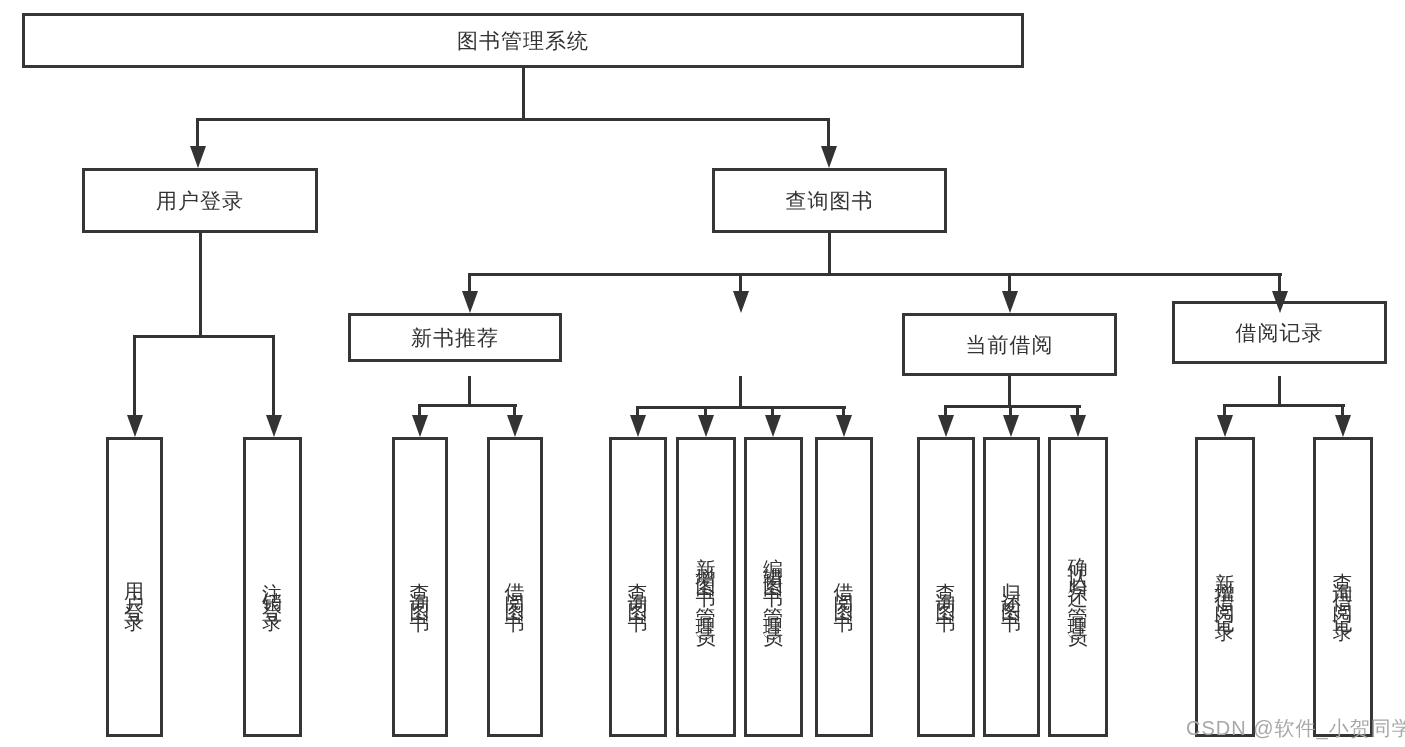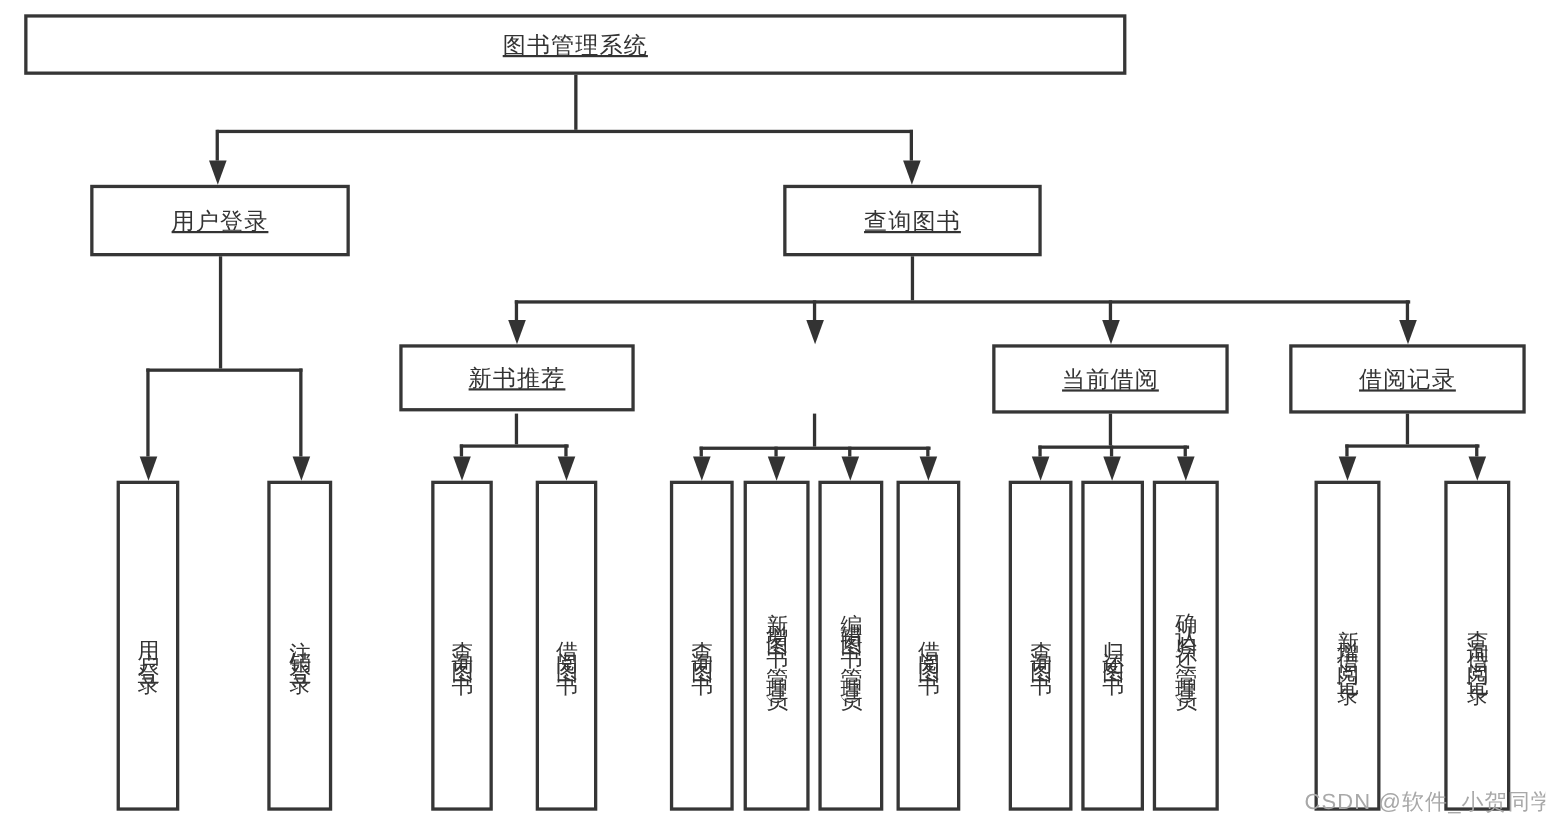--- a/index.html
+++ b/index.html
@@ -5,32 +5,32 @@
   html,body{margin:0;padding:0;background:#fff;}
   #stage{
     position:relative;width:1405px;height:747px;background:#ffffff;overflow:hidden;
     font-family:"Liberation Sans",sans-serif;color:#333;
   }
   
   .box{
     position:absolute;box-sizing:border-box;border:3px solid #363636;background:#fff;
     display:flex;align-items:center;justify-content:center;
   }
-  .hbox{font-size:21px;letter-spacing:1px;text-decoration:underline;}
+  .hbox{font-size:21px;letter-spacing:1px;}
   .vt{
     writing-mode:vertical-rl;text-orientation:mixed;
     font-size:20px;letter-spacing:10px;line-height:1.1;white-space:nowrap;
   }
   #b-root   {left:22px;  top:13px;  width:1002px;height:55px;}
   #b-user   {left:82px;  top:168px; width:236px; height:65px;}
   #b-mgmt   {left:712px; top:168px; width:235px; height:65px;}
-  #b-new    {left:363px; top:313px; width:214px; height:61px;}
+  #b-new    {left:348px; top:313px; width:214px; height:49px;}
   #b-borrow {left:633px; top:313px; width:214px; height:63px;}
   #b-current{left:902px; top:313px; width:215px; height:63px;}
-  #b-record {left:1172px;top:313px; width:215px; height:63px;}
+  #b-record {left:1172px;top:301px; width:215px; height:63px;}
   .vbox{top:437px;height:300px;}
   #v-l1{left:106px; width:57px;}
   #v-l2{left:243px; width:59px;}
   #v-n1{left:392px; width:56px;}
   #v-n2{left:487px; width:56px;}
   #v-b1{left:609px; width:58px;}
   #v-b2{left:676px; width:60px;}
   #v-b3{left:744px; width:59px;}
   #v-b4{left:815px; width:58px;}
   #v-c1{left:917px; width:58px;}

